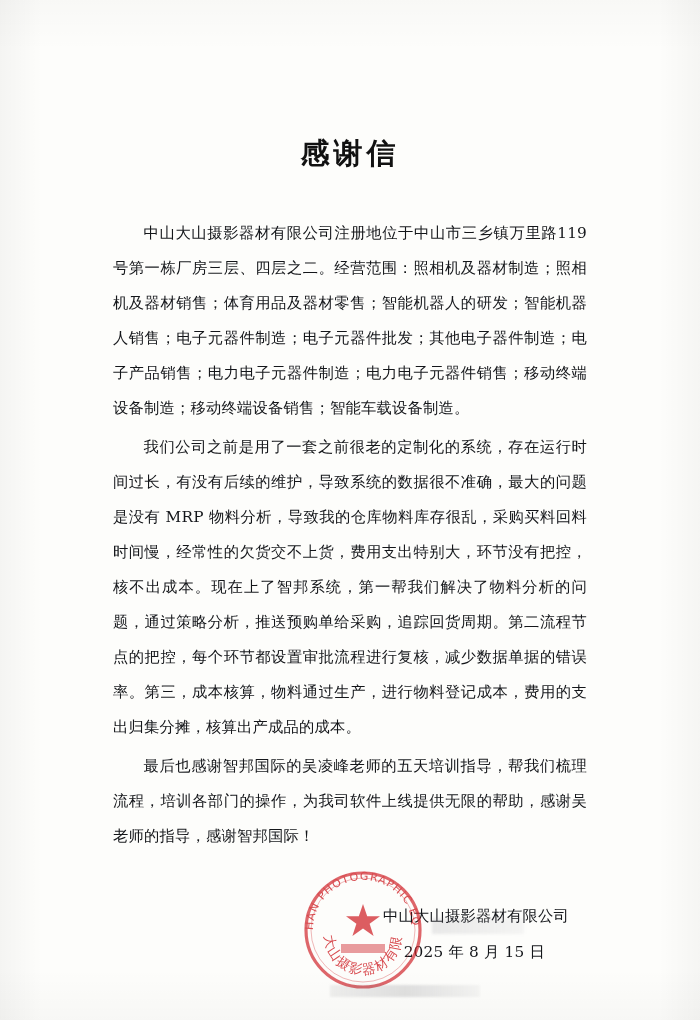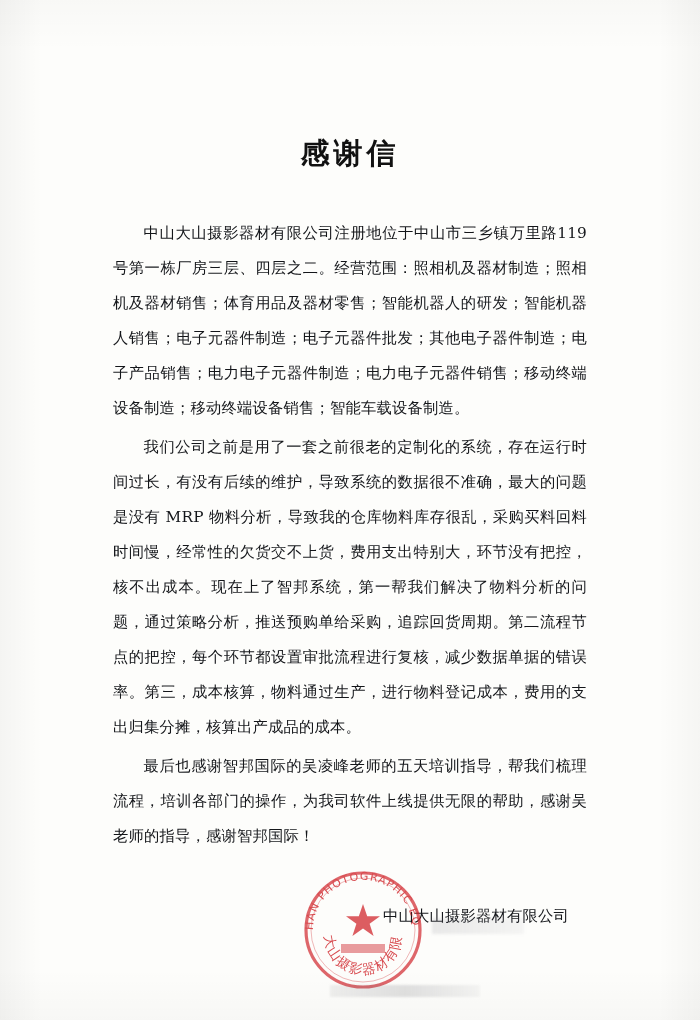--- a/index.html
+++ b/index.html
@@ -136,20 +136,21 @@
   <h1 class="doc-title">感谢信</h1>
 
   <div class="body-block">
     <p class="para">中山大山摄影器材有限公司注册地位于中山市三乡镇万里路119号第一栋厂房三层、四层之二。经营范围：照相机及器材制造；照相机及器材销售；体育用品及器材零售；智能机器人的研发；智能机器人销售；电子元器件制造；电子元器件批发；其他电子器件制造；电子产品销售；电力电子元器件制造；电力电子元器件销售；移动终端设备制造；移动终端设备销售；智能车载设备制造。</p>
     <p class="para">我们公司之前是用了一套之前很老的定制化的系统，存在运行时间过长，有没有后续的维护，导致系统的数据很不准确，最大的问题是没有 MRP 物料分析，导致我的仓库物料库存很乱，采购买料回料时间慢，经常性的欠货交不上货，费用支出特别大，环节没有把控，核不出成本。现在上了智邦系统，第一帮我们解决了物料分析的问题，通过策略分析，推送预购单给采购，追踪回货周期。第二流程节点的把控，每个环节都设置审批流程进行复核，减少数据单据的错误率。第三，成本核算，物料通过生产，进行物料登记成本，费用的支出归集分摊，核算出产成品的成本。</p>
     <p class="para">最后也感谢智邦国际的吴凌峰老师的五天培训指导，帮我们梳理流程，培训各部门的操作，为我司软件上线提供无限的帮助，感谢吴老师的指导，感谢智邦国际！</p>
   </div>
 
   <div class="signature">
     <div class="sig-line">中山大山摄影器材有限公司</div>
+    <div class="sig-date">2025 年 8 月 15 日</div>
 
     <div class="stamp">
       <svg viewBox="0 0 128 128" xmlns="http://www.w3.org/2000/svg">
         <defs>
           <path id="outerArc" d="M 14,64 A 50,50 0 1 1 114,64"></path>
           <path id="innerArc" d="M 26,70 A 38,38 0 0 0 102,70"></path>
         </defs>
         <circle cx="64" cy="64" r="57" fill="none" stroke="#d0252b" stroke-width="3.2" opacity="0.85"></circle>
         <circle cx="64" cy="64" r="52" fill="none" stroke="#d0252b" stroke-width="0.8" opacity="0.5"></circle>
         <text class="stamp-text-path">

